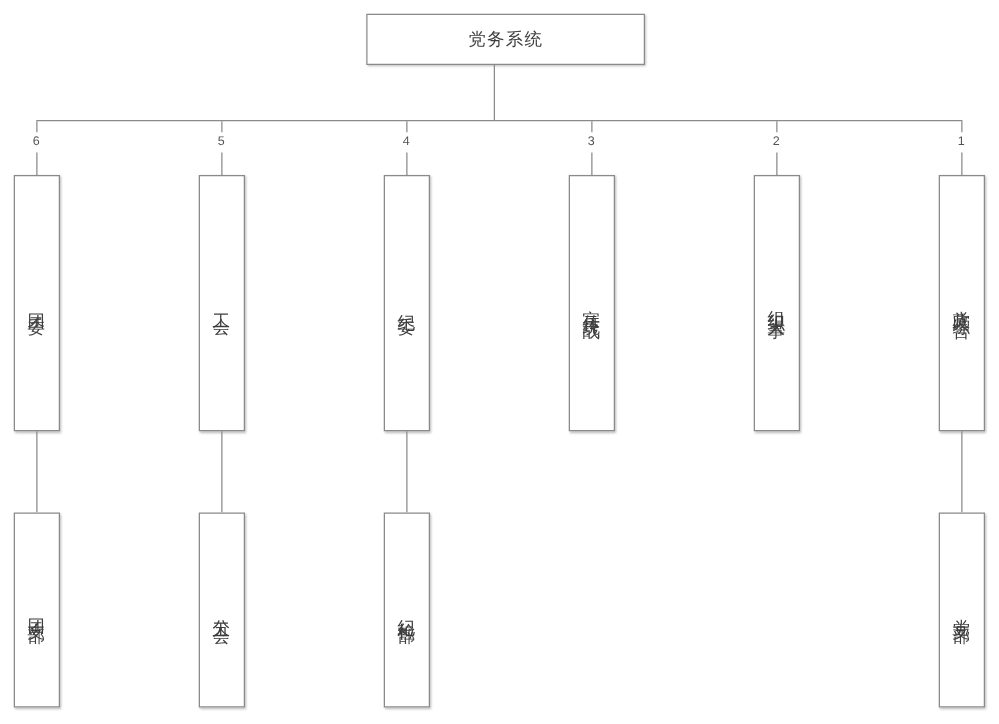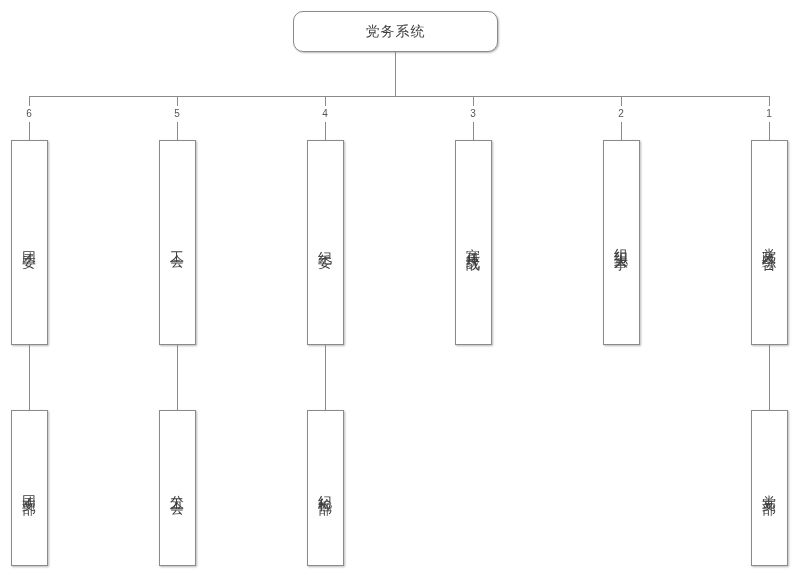--- a/index.html
+++ b/index.html
@@ -29,24 +29,23 @@
     box-shadow: 1px 1px 2px rgba(0,0,0,0.28);
     display: flex;
     align-items: center;
     justify-content: center;
     color: #3d3d3d;
     font-size: 14px;
   }
   .root-node {
     left: 293px;
     top: 11px;
-    width: 205px;
+    width: 223px;
     height: 41px;
     letter-spacing: 1px;
-    border-radius: 10px;
   }
   .v-node {
     width: 37px;
     writing-mode: vertical-lr;
     text-orientation: upright;
     letter-spacing: 3px;
     text-align: center;
   }
   .branch-box { top: 140px; height: 205px; }
   .child-box  { top: 410px; height: 156px; }

